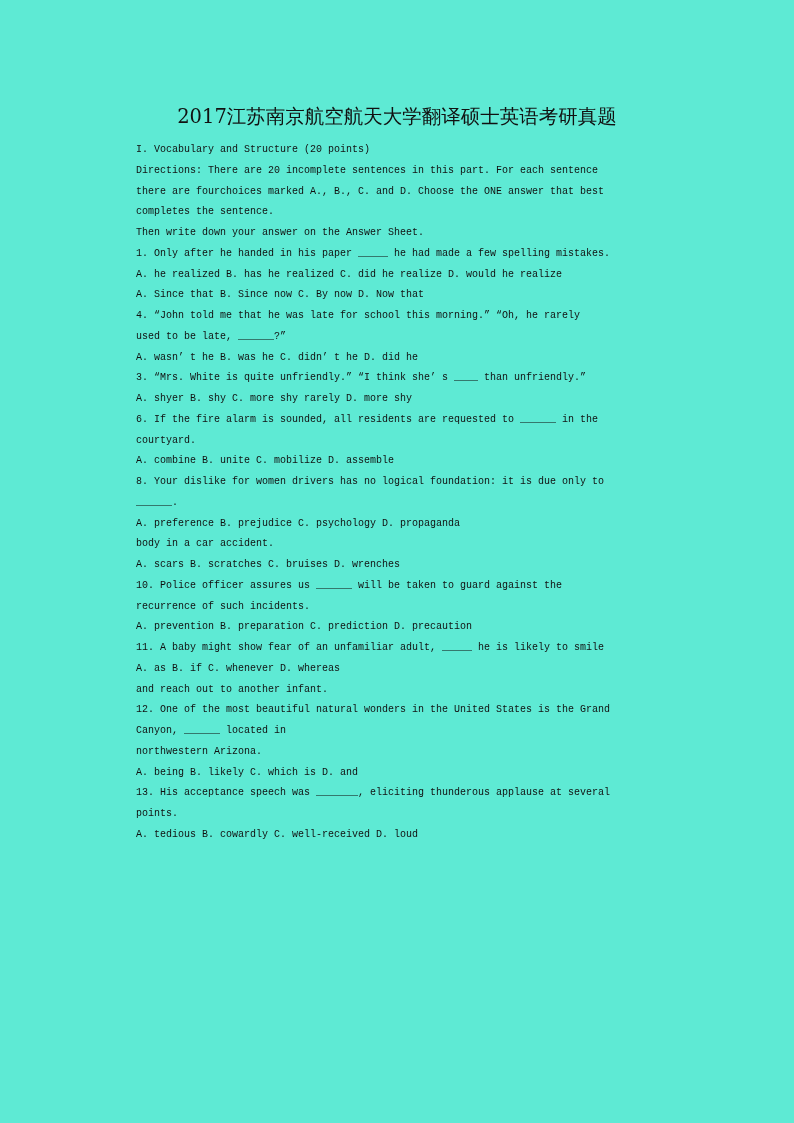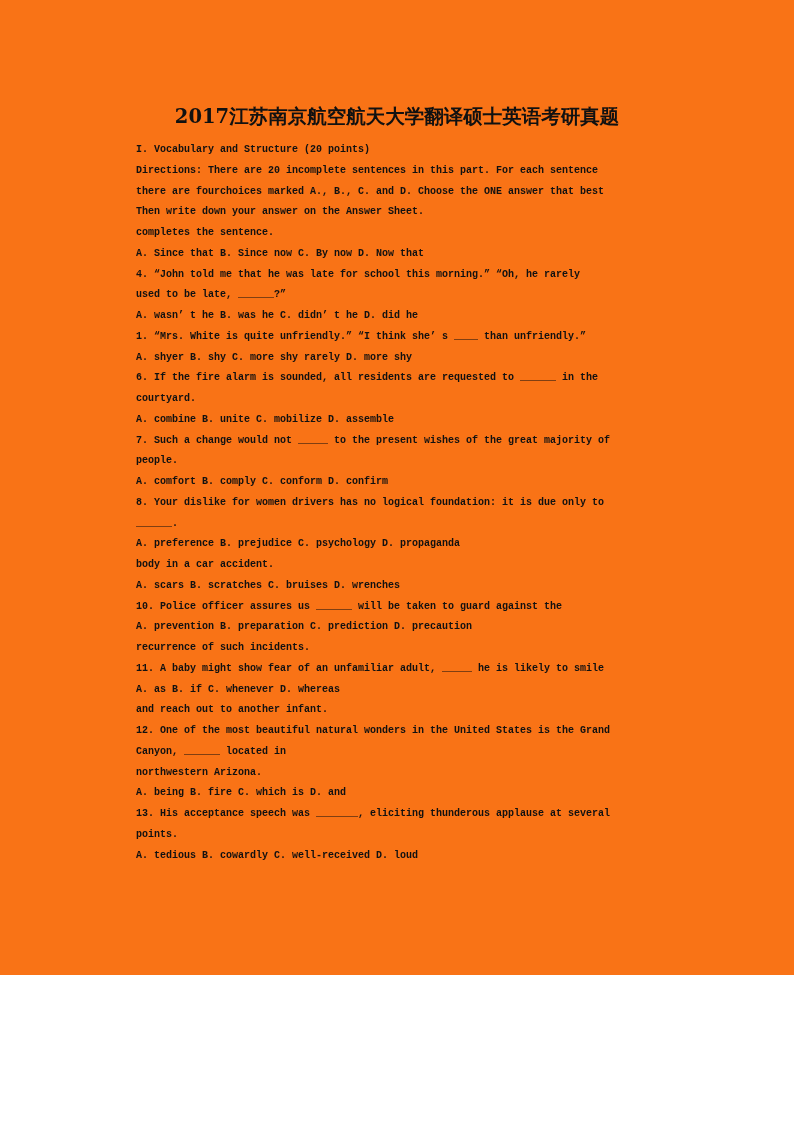--- a/index.html
+++ b/index.html
@@ -1,17 +1,17 @@
 <!DOCTYPE html>
 <html><head>
   <meta charset="utf-8">
   <style>
     html, body { margin: 0; padding: 0; background: #ffffff; }
     body { width: 794px; height: 1123px; position: relative; overflow: hidden; }
-    .page { position: absolute; left: 0; top: 0; width: 794px; height: 975px; background: #f97316; font-weight: bold; }
+    .page { position: absolute; left: 0; top: 0; width: 794px; height: 1123px; background: #5eead4; }
     .title {
       position: absolute; left: 0; top: 103px; width: 794px; text-align: center;
       font-family: "DejaVu Serif", serif; font-size: 19.5px; color: #111; letter-spacing: 0px;
       line-height: 28px; white-space: nowrap;
     }
     .body {
       position: absolute; left: 136px; top: 140px; width: 570px;
       font-family: "Liberation Mono", "DejaVu Sans Mono", monospace;
       font-size: 10px; line-height: 20.75px; color: #111;
     }
@@ -22,81 +22,80 @@
 
 <div class="page">
   <div class="title">2017江苏南京航空航天大学翻译硕士英语考研真题</div>
 
   <div class="body">
     <div class="line">I. Vocabulary and Structure (20 points)</div>
 
     <div>
       <div class="line">Directions: There are 20 incomplete sentences in this part. For each sentence</div>
       <div class="line">there are fourchoices marked A., B., C. and D. Choose the ONE answer that best</div>
+      <div class="line">completes the sentence.</div>
       <div class="line">Then write down your answer on the Answer Sheet.</div>
-      <div class="line">completes the sentence.</div>
     </div>
 
+    <div>
+      <div class="line">1. Only after he handed in his paper _____ he had made a few spelling mistakes.</div>
+      <div class="line">A. he realized B. has he realized C. did he realize D. would he realize</div>
+    </div>
 
 
     <div>
       <div class="line">A. Since that B. Since now C. By now D. Now that</div>
     </div>
 
     <div>
       <div class="line">4. “John told me that he was late for school this morning.” “Oh, he rarely</div>
       <div class="line">used to be late, ______?”</div>
       <div class="line">A. wasn’ t he B. was he C. didn’ t he D. did he</div>
     </div>
 
     <div>
-      <div class="line">1. “Mrs. White is quite unfriendly.” “I think she’ s ____ than unfriendly.”</div>
+      <div class="line">3. “Mrs. White is quite unfriendly.” “I think she’ s ____ than unfriendly.”</div>
       <div class="line">A. shyer B. shy C. more shy rarely D. more shy</div>
     </div>
 
     <div>
       <div class="line">6. If the fire alarm is sounded, all residents are requested to ______ in the</div>
       <div class="line">courtyard.</div>
       <div class="line">A. combine B. unite C. mobilize D. assemble</div>
     </div>
 
-    <div>
-      <div class="line">7. Such a change would not _____ to the present wishes of the great majority of</div>
-      <div class="line">people.</div>
-      <div class="line">A. comfort B. comply C. conform D. confirm</div>
-    </div>
 
     <div>
       <div class="line">8. Your dislike for women drivers has no logical foundation: it is due only to</div>
       <div class="line">______.</div>
       <div class="line">A. preference B. prejudice C. psychology D. propaganda</div>
     </div>
 
     <div>
       <div class="line">body in a car accident.</div>
       <div class="line">A. scars B. scratches C. bruises D. wrenches</div>
     </div>
 
     <div>
       <div class="line">10. Police officer assures us ______ will be taken to guard against the</div>
+      <div class="line">recurrence of such incidents.</div>
       <div class="line">A. prevention B. preparation C. prediction D. precaution</div>
-      <div class="line">recurrence of such incidents.</div>
     </div>
 
     <div>
       <div class="line">11. A baby might show fear of an unfamiliar adult, _____ he is likely to smile</div>
       <div class="line">A. as B. if C. whenever D. whereas</div>
       <div class="line">and reach out to another infant.</div>
     </div>
 
     <div>
       <div class="line">12. One of the most beautiful natural wonders in the United States is the Grand</div>
       <div class="line">Canyon, ______ located in</div>
       <div class="line">northwestern Arizona.</div>
-      <div class="line">A. being B. fire C. which is D. and</div>
+      <div class="line">A. being B. likely C. which is D. and</div>
     </div>
 
     <div>
       <div class="line">13. His acceptance speech was _______, eliciting thunderous applause at several</div>
       <div class="line">points.</div>
       <div class="line">A. tedious B. cowardly C. well-received D. loud</div>
     </div>
   </div>
 </div>
 

